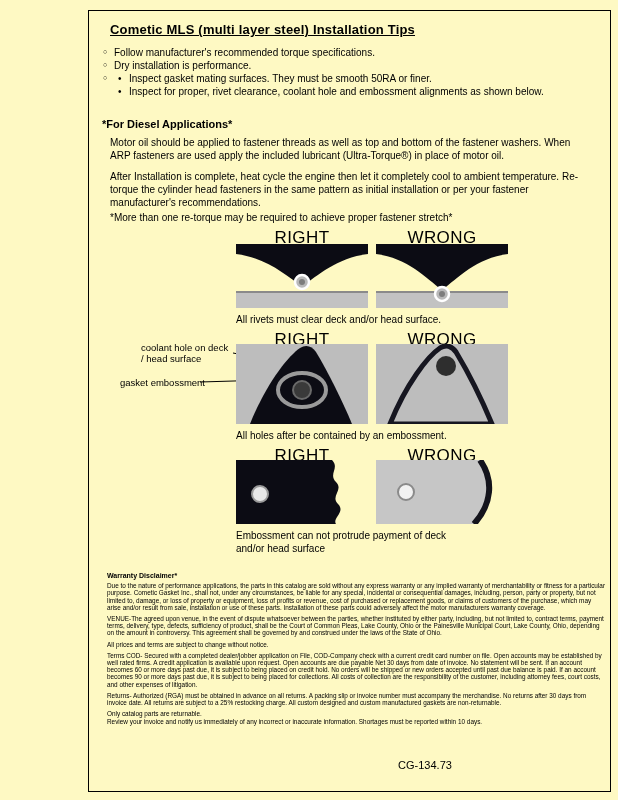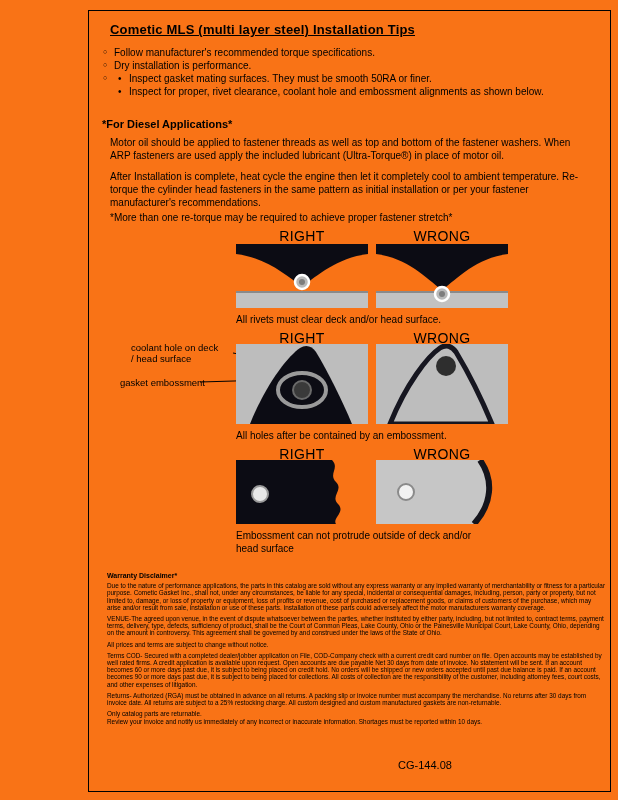--- a/index.html
+++ b/index.html
@@ -1,41 +1,41 @@
 <!DOCTYPE html>
 <html><head>
 <meta charset="utf-8">
 <style>
   html,body{margin:0;padding:0;background:#ffffff;}
-  .page{position:relative;width:618px;height:800px;background:#f97316;
+  .page{position:relative;width:618px;height:800px;background:#fef9c3;
         font-family:"Liberation Sans", sans-serif;color:#000;overflow:hidden;}
   .frame{position:absolute;left:88px;top:10px;width:521px;height:780px;border:1px solid #000;}
 
   .title{position:absolute;left:110px;top:22px;font-size:13px;font-weight:bold;
          text-decoration:underline;letter-spacing:.2px;}
 
   .bullets{position:absolute;left:103px;top:46px;width:486px;font-size:10px;line-height:13px;}
   .b-item{position:relative;padding-left:11px;}
   .b-item .mk{position:absolute;left:0;top:-1px;font-size:7px;}
   .sub{margin-left:15px;}
   .sub .mk{font-size:10px;top:0;}
 
   .diesel-heading{position:absolute;left:102px;top:118px;font-size:11px;font-weight:bold;}
   .para{position:absolute;font-size:10px;line-height:13px;}
   .p1{left:110px;top:136px;width:474px;}
   .p2{left:110px;top:170px;width:470px;}
   .note{left:110px;top:211px;width:480px;}
 
-  .rw{position:absolute;width:132px;text-align:center;font-size:14px;letter-spacing:.4px;}
+  .rw{position:absolute;width:132px;text-align:center;font-size:17px;letter-spacing:.4px;}
   .tile{position:absolute;width:132px;}
   .tile svg{display:block;}
   .caption{position:absolute;font-size:10px;line-height:13px;}
 
   .ann{position:absolute;font-size:9.5px;line-height:11px;}
-  .ann1{left:131px;top:342px;width:92px;}
+  .ann1{left:141px;top:342px;width:92px;}
   .ann2{left:120px;top:377px;width:110px;}
   .leaders{position:absolute;left:110px;top:338px;width:280px;height:60px;pointer-events:none;}
 
   .disclaimer{position:absolute;left:107px;top:572px;width:498px;font-size:6.4px;line-height:7.2px;}
   .disclaimer .dh{font-size:7px;font-weight:bold;margin:0 0 3px 0;}
   .disclaimer p{margin:0 0 4px 0;}
   .disclaimer p.tight{margin:0 0 1px 0;}
 
   .footer{position:absolute;left:300px;top:759px;width:250px;text-align:center;font-size:11px;}
 </style>
@@ -133,27 +133,27 @@
       <circle cx="24" cy="34" r="8" fill="#e8e8e8" stroke="#9a9a9a" stroke-width="2"></circle>
     </svg>
   </div>
   <div class="tile" style="left:376px;top:460px;">
     <svg width="132" height="64" viewBox="0 0 132 64">
       <path d="M0 0 H104 C 118 20, 116 44, 98 64 H0 Z" fill="#c6c6c6"></path>
       <path d="M104 0 C 118 20, 116 44, 98 64" fill="none" stroke="#14141c" stroke-width="6"></path>
       <circle cx="30" cy="32" r="8" fill="#f2f2f2" stroke="#8a8a8a" stroke-width="2"></circle>
     </svg>
   </div>
-  <div class="caption" style="left:236px;top:529px;width:240px;">Embossment can not protrude outside of deck and/or head surface</div>
+  <div class="caption" style="left:236px;top:529px;width:240px;">Embossment can not protrude payment of deck and/or head surface</div>
 
   <div class="disclaimer">
     <p class="dh">Warranty Disclaimer*</p>
     <p>Due to the nature of performance applications, the parts in this catalog are sold without any express warranty or any implied warranty of merchantability or fitness for a particular purpose.  Cometic Gasket Inc., shall not, under any circumstances, be liable for any special, incidental or consequential damages, including, person, party or property, but not limited to, damage, or loss of property or equipment, loss of profits or revenue, cost of purchased or replacement goods, or claims of customers of the purchase, which may arise and/or result from sale, installation or use of these parts.  Installation of these parts could adversely affect the motor manufacturers warranty coverage.</p>
     <p>VENUE-The agreed upon venue, in the event of dispute whatsoever between the parties, whether instituted by either party, including, but not limited to, contract terms, payment terms, delivery, type, defects, sufficiency of product, shall be the Court of Common Pleas, Lake County, Ohio or the Painesville Municipal Court, Lake County, Ohio, depending on the amount in controversy.  This agreement shall be governed by and construed under the laws of the State of Ohio.</p>
     <p>All prices and terms are subject to change without notice.</p>
     <p>Terms COD- Secured with a completed dealer/jobber application on File, COD-Company check with a current credit card number on file.  Open accounts may be established by well rated firms.  A credit application is available upon request.  Open accounts are due payable Net 30 days from date of invoice.  No statement will be sent.  If an account becomes 60 or more days past due, it is subject to being placed on credit hold.  No orders will be shipped or new orders accepted until past due balance is paid.  If an account becomes 90 or more days past due, it is subject to being placed for collections.  All costs of collection are the responsibility of the customer, including attorney fees, court costs, and other expenses of litigation.</p>
     <p>Returns- Authorized (RGA) must be obtained in advance on all returns.  A packing slip or invoice number must accompany the merchandise.  No returns after 30 days from invoice date.  All returns are subject to a 25% restocking charge.  All custom designed and custom manufactured gaskets are non-returnable.</p>
     <p class="tight">Only catalog parts are returnable.</p>
     <p>Review your invoice and notify us immediately of any incorrect or inaccurate information.  Shortages must be reported within 10 days.</p>
   </div>
 
-  <div class="footer">CG-144.08</div>
+  <div class="footer">CG-134.73</div>
 </div>
 
 </body></html>

